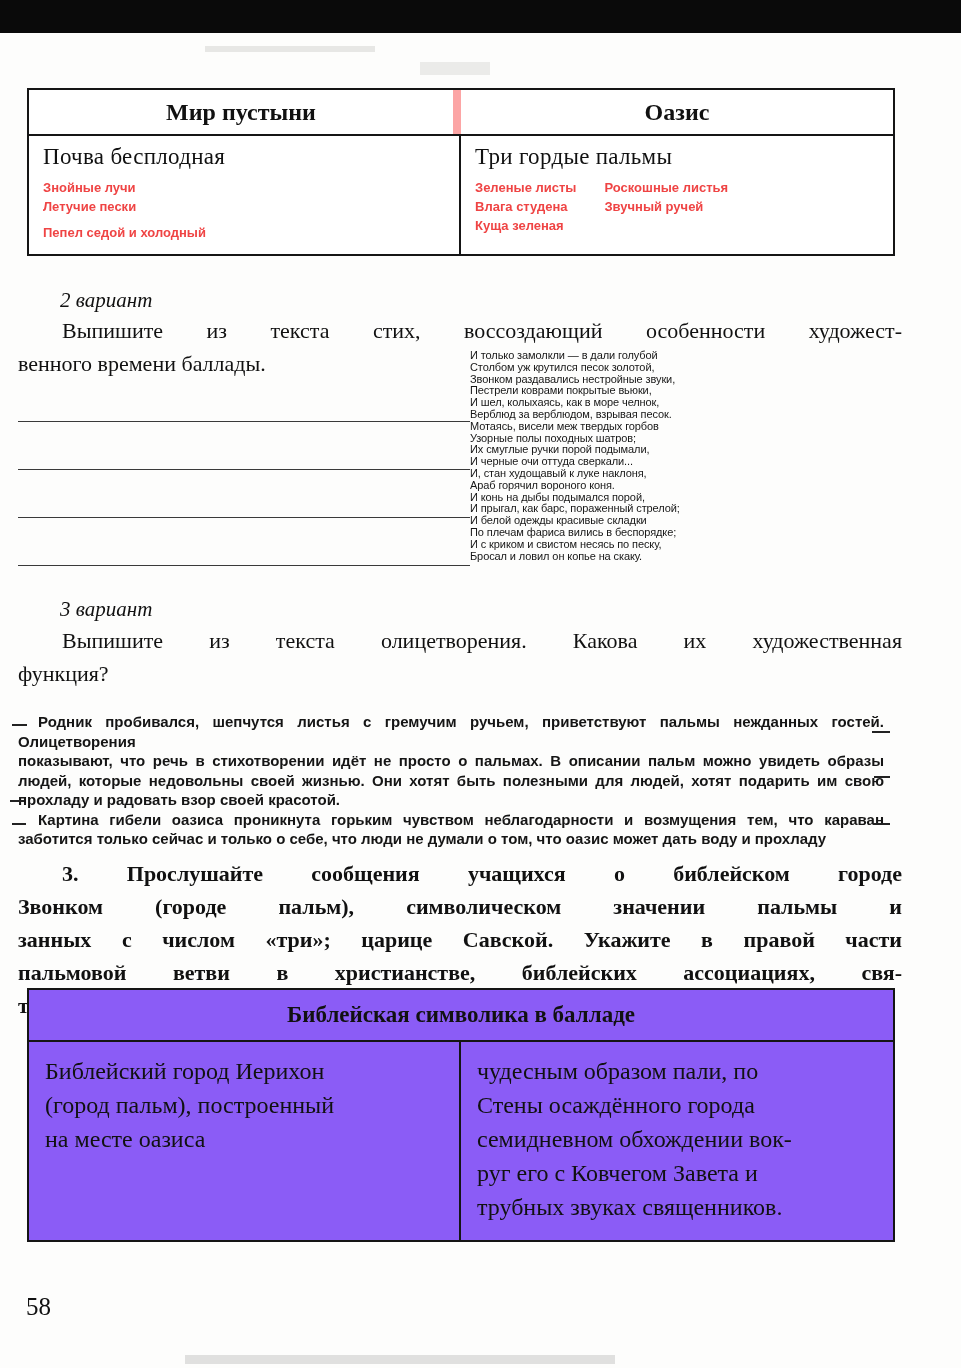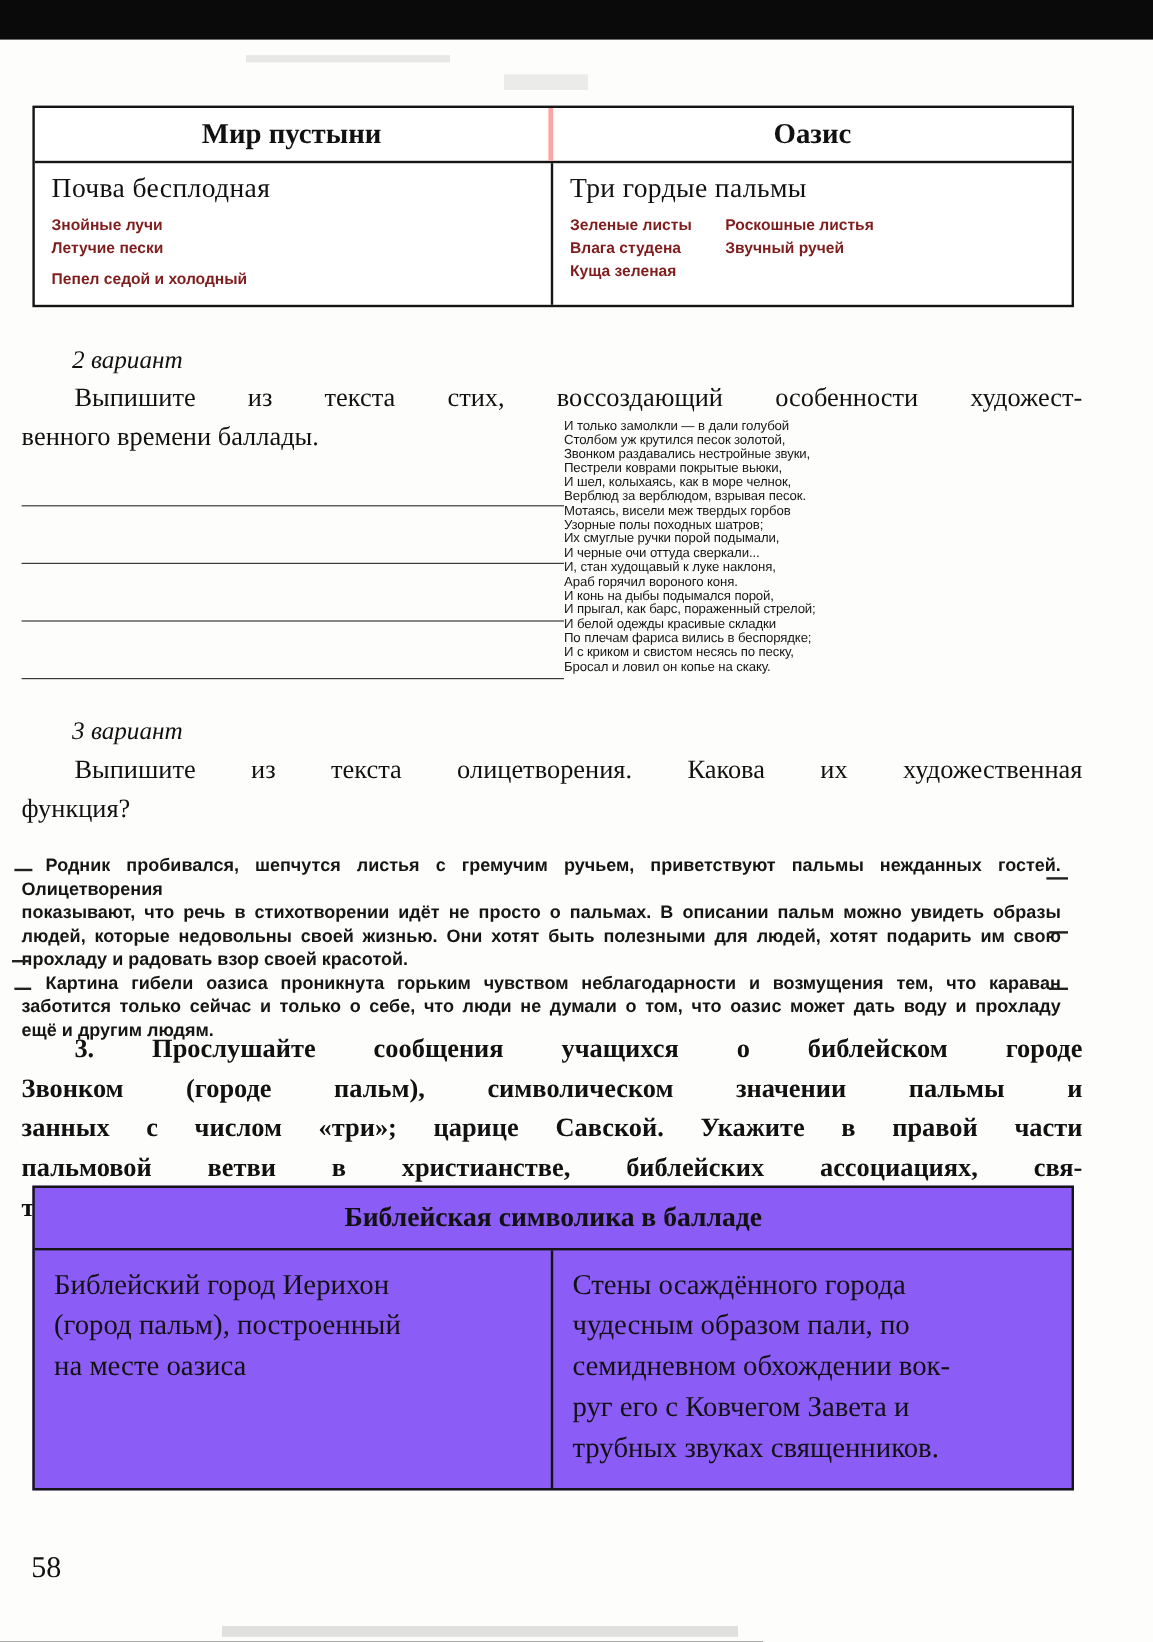--- a/index.html
+++ b/index.html
@@ -17,26 +17,26 @@
   .bottom-smudge { left:185px; top:1355px; width:430px; height:9px; background:#c9c9c6; opacity:.55; }
   .dash { background:#222; height:2px; }
 
   
   .tbl1 { left:27px; top:88px; width:868px; border:2px solid #151515; background:#fff; }
   .tbl1-hdr { display:flex; border-bottom:2px solid #151515; }
   .tbl1-hdr .hcell {
     width:50%; height:44px; display:flex; align-items:center; justify-content:center;
     font-size:24px; font-weight:bold;
   }
-  .tbl1-hdr .hcell:first-child { border-right:4px solid #fca5a5; }
+  .tbl1-hdr .hcell:first-child { border-right:8px solid #fca5a5; }
   .tbl1-body { display:flex; }
   .tbl1-body .bcell { width:50%; padding:8px 12px 4px 14px; min-height:118px; }
   .tbl1-body .bcell:first-child { border-right:2px solid #151515; }
   .cell-title { font-size:23px; margin-bottom:8px; letter-spacing:.3px; }
-  .small-items { font-family:"Liberation Sans", sans-serif; font-size:13px; font-weight:bold; color:#7f1d1d; }
+  .small-items { font-family:"Liberation Sans", sans-serif; font-size:13px; font-weight:bold; color:#ef4444; }
   .small-items .sline { line-height:19px; }
   .left-items .sline:nth-child(3) { margin-top:7px; }
   .two-col { display:flex; gap:28px; }
 
   
   .variant-label { font-size:21px; font-style:italic; }
   .jlines { font-size:22px; line-height:33px; }
   .jlines .jline { text-align:justify; text-align-last:justify; }
   .jlines .jline:last-child { text-align-last:left; }
   .jlines .jline:first-child { text-indent:44px; }
@@ -148,21 +148,20 @@
   <div class="abs answer">
     <div class="ap">
         <div class="jline">Родник пробивался, шепчутся листья с гремучим ручьем, приветствуют пальмы нежданных гостей. Олицетворения</div>
         <div class="jline">показывают, что речь в стихотворении идёт не просто о  пальмах. В описании пальм можно увидеть образы</div>
         <div class="jline">людей, которые недовольны своей жизнью. Они хотят быть полезными для людей, хотят подарить им свою</div>
         <div class="jline">прохладу и радовать взор своей красотой.</div>
       </div>
     <div class="ap">
         <div class="jline">Картина  гибели оазиса проникнута горьким чувством неблагодарности и возмущения тем, что караван</div>
         <div class="jline">заботится только сейчас и только о себе, что люди не думали о том, что  оазис может дать воду и прохладу</div>
-        <div class="jline">ещё и другим людям.</div>
       </div>
   </div>
 
   <div class="abs dash" style="left:12px; top:724px; width:15px;"></div>
   <div class="abs dash" style="left:10px; top:800px; width:14px;"></div>
   <div class="abs dash" style="left:12px; top:823px; width:14px;"></div>
   <div class="abs dash" style="left:872px; top:731px; width:18px;"></div>
   <div class="abs dash" style="left:874px; top:776px; width:16px;"></div>
   <div class="abs dash" style="left:874px; top:823px; width:16px;"></div>
 
@@ -176,22 +175,22 @@
 
   <div class="abs tbl2">
     <div class="tbl2-title">Библейская символика в балладе</div>
     <div class="tbl2-body">
       <div class="t2cell">
           <div class="t2line">Библейский город Иерихон</div>
           <div class="t2line">(город пальм), построенный</div>
           <div class="t2line">на месте оазиса</div>
         </div>
       <div class="t2cell">
+          <div class="t2line">чудесным образом пали, по</div>
           <div class="t2line">Стены осаждённого города</div>
-          <div class="t2line">чудесным образом пали, по</div>
           <div class="t2line">семидневном обхождении вок-</div>
           <div class="t2line">руг его с Ковчегом Завета и</div>
           <div class="t2line">трубных звуках священников.</div>
         </div>
     </div>
   </div>
 
   <div class="abs page-num">58</div>
 
 </div>

